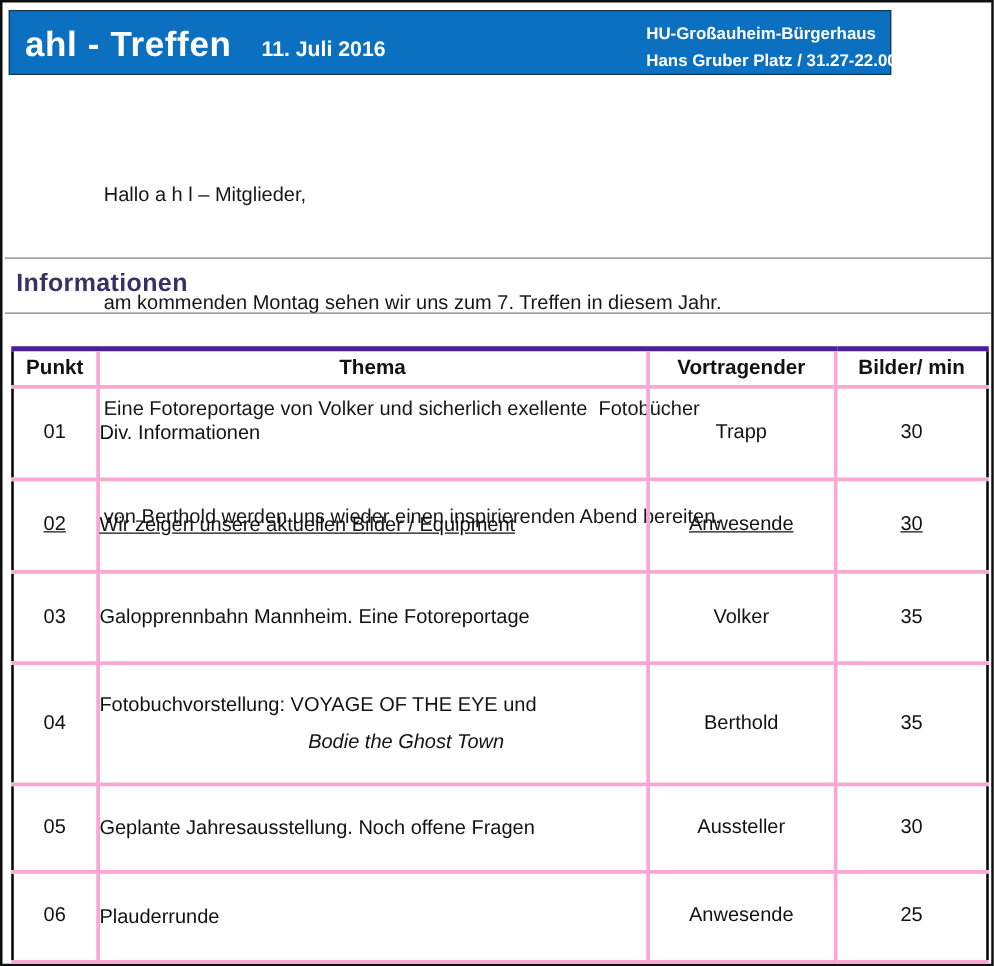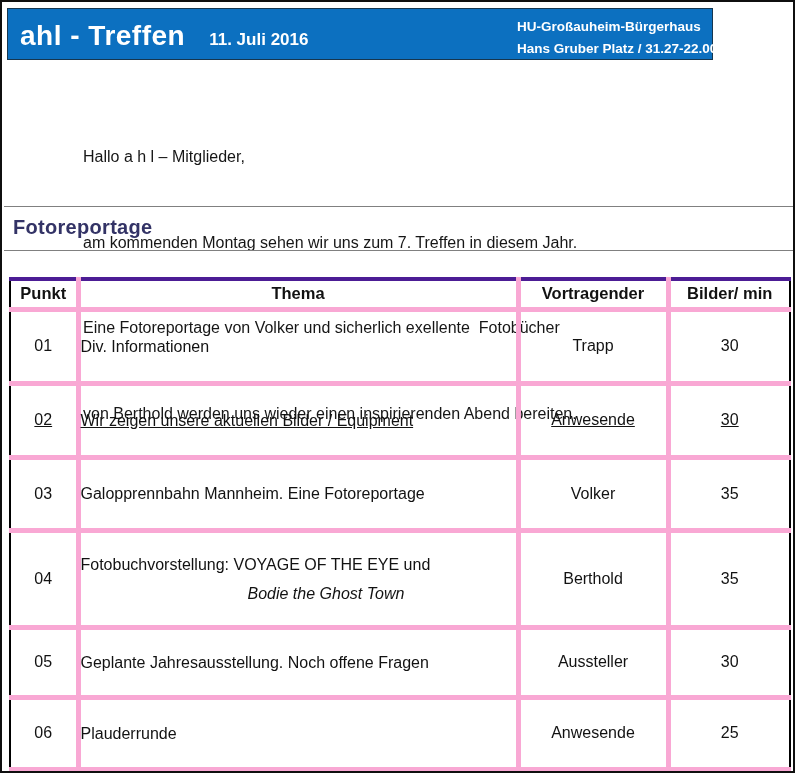--- a/index.html
+++ b/index.html
@@ -70,21 +70,21 @@
   .agenda-table {
     position: absolute; left: 7px; top: 275px;
     width: 780px;
     border-collapse: collapse;
     table-layout: fixed;
     border: 2px solid #000;
     border-bottom: 3px solid #000;
     font-size: 16px; color: #121212;
   }
   .agenda-table th, .agenda-table td {
-    border: 5px solid #f9a8d4;
+    border: 3px solid #f9a8d4;
     vertical-align: middle;
     padding: 0;
   }
   .agenda-table th:first-child, .agenda-table td:first-child { border-left: 2px solid #000; }
   .agenda-table th:last-child,  .agenda-table td:last-child  { border-right: 2px solid #000; }
   .agenda-table thead tr { height: 30px; }
   .agenda-table thead th {
     font-size: 16.5px; font-weight: bold; text-align: center;
     border-top: 4px solid #4c1d95; border-bottom: 2px solid #000;
   }
@@ -116,21 +116,21 @@
   </div>
 
   <div class="intro">
     <div>Hallo a h l – Mitglieder,</div>
     <div>am kommenden Montag sehen wir uns zum 7. Treffen in diesem Jahr.</div>
     <div>Eine Fotoreportage von Volker und sicherlich exellente  Fotobücher</div>
     <div>von Berthold werden uns wieder einen inspirierenden Abend bereiten.</div>
   </div>
 
   <div class="section-band">
-    <h2 class="section-title">Fotoreportage</h2>
+    <h2 class="section-title">Informationen</h2>
   </div>
 
   <table class="agenda-table">
     <colgroup>
       <col style="width:68px">
       <col style="width:440px">
       <col style="width:150px">
       <col style="width:122px">
     </colgroup>
     <thead>

